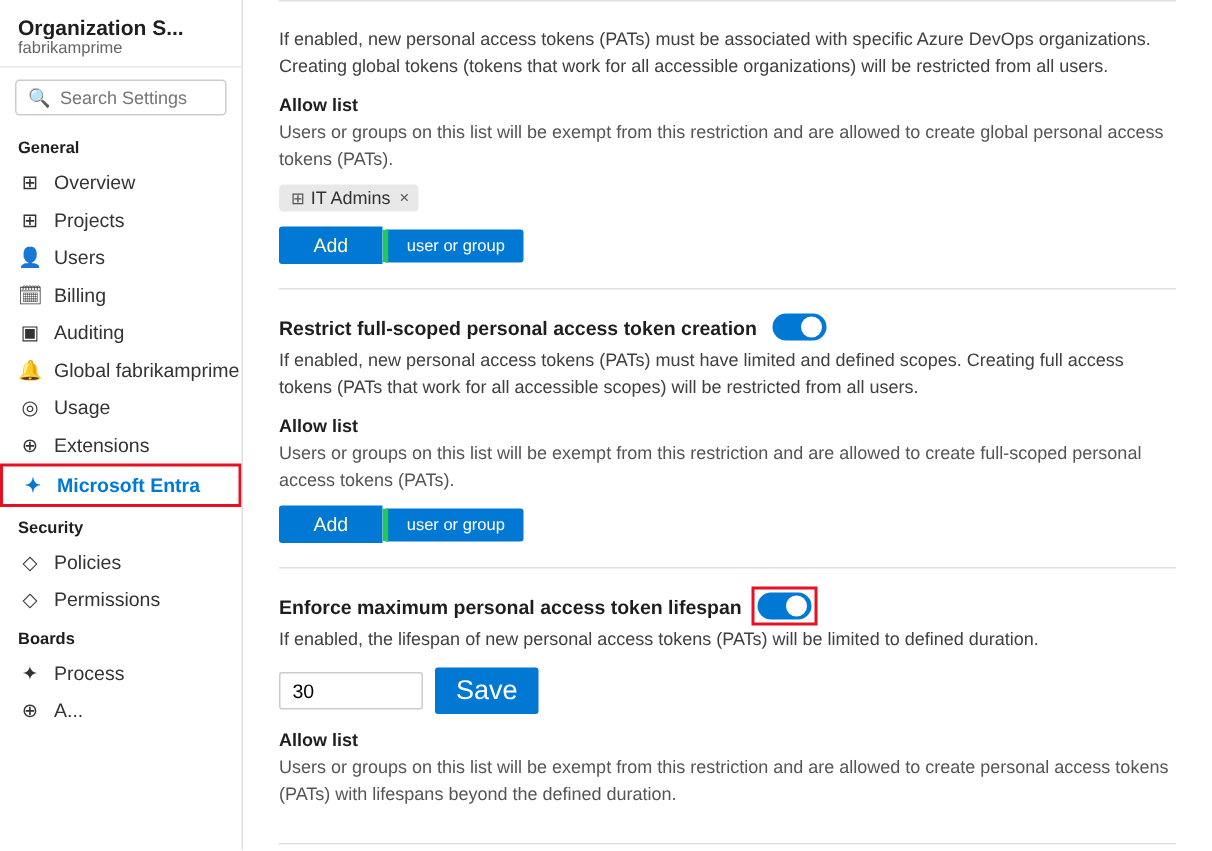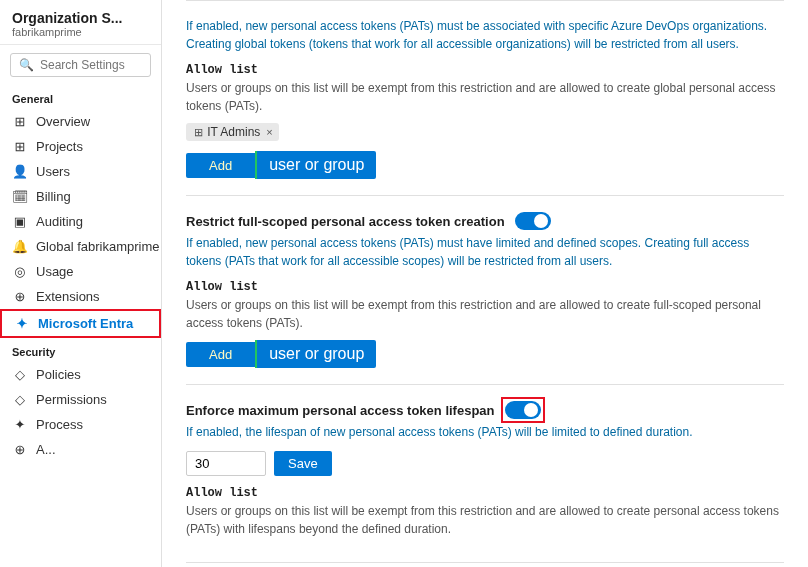--- a/index.html
+++ b/index.html
@@ -101,30 +101,29 @@
       font-size: 13px;
       font-weight: 600;
       color: #1e1e1e;
       margin-bottom: 4px;
       display: flex;
       align-items: center;
       gap: 10px;
     }
     .section-desc {
       font-size: 12px;
-      color: #0369a1;
+      color: #404040;
       line-height: 1.5;
       margin-bottom: 10px;
     }
     .allow-list-label {
       font-size: 12px;
       font-weight: 600;
       color: #1e1e1e;
       margin-bottom: 2px;
-      font-family: Liberation Mono, monospace;
     }
     .allow-list-desc {
       font-size: 12px;
       color: #555;
       line-height: 1.5;
       margin-bottom: 8px;
     }
     .tag-row {
       display: flex;
       align-items: center;
@@ -162,24 +161,24 @@
       padding: 5px 23px;
       font-size: 13px;
       cursor: pointer;
       border-radius: 2px 0 0 2px;
     }
     .btn-blue-right {
       background: #0078d4;
       color: #fff;
       border: none;
       padding: 5px 12px;
-      font-size: 16px;
+      font-size: 11px;
       cursor: pointer;
       border-radius: 0 2px 2px 0;
-      border-left: 2px solid #22c55e;
+      border-left: 4px solid #22c55e;
     }
 
     
     .toggle {
       position: relative;
       display: inline-block;
       width: 36px;
       height: 18px;
       flex-shrink: 0;
     }
@@ -216,32 +215,32 @@
       color: #0078d4;
       margin-bottom: 4px;
     }
     .lifespan-input-row {
       display: flex;
       align-items: center;
       gap: 8px;
       margin-bottom: 10px;
     }
     .lifespan-input {
-      width: 80px;
+      width: 96px;
       border: 1px solid #ccc;
       padding: 4px 8px;
       font-size: 13px;
       border-radius: 2px;
     }
     .save-btn {
       background: #0078d4;
       color: #fff;
       border: none;
       padding: 5px 14px;
-      font-size: 13px;
+      font-size: 18px;
       cursor: pointer;
       border-radius: 2px;
       text-align: right;
     }
     .top-divider {
       border: none;
       border-top: 1px solid #e0e0e0;
       margin-bottom: 0;
     }
   </style>
@@ -297,20 +296,21 @@
       </div>
       <div class="sidebar-section-header">Security</div>
       <div class="sidebar-item">
         <span class="sidebar-icon">◇</span>
         <span>Policies</span>
       </div>
       <div class="sidebar-item">
         <span class="sidebar-icon">◇</span>
         <span>Permissions</span>
       </div>
+      <div class="sidebar-section-header">Boards</div>
       <div class="sidebar-item">
         <span class="sidebar-icon">✦</span>
         <span>Process</span>
       </div>
       <div class="sidebar-item">
         <span class="sidebar-icon">⊕</span>
         <span>A...</span>
       </div>
     </div>
 </nav>

